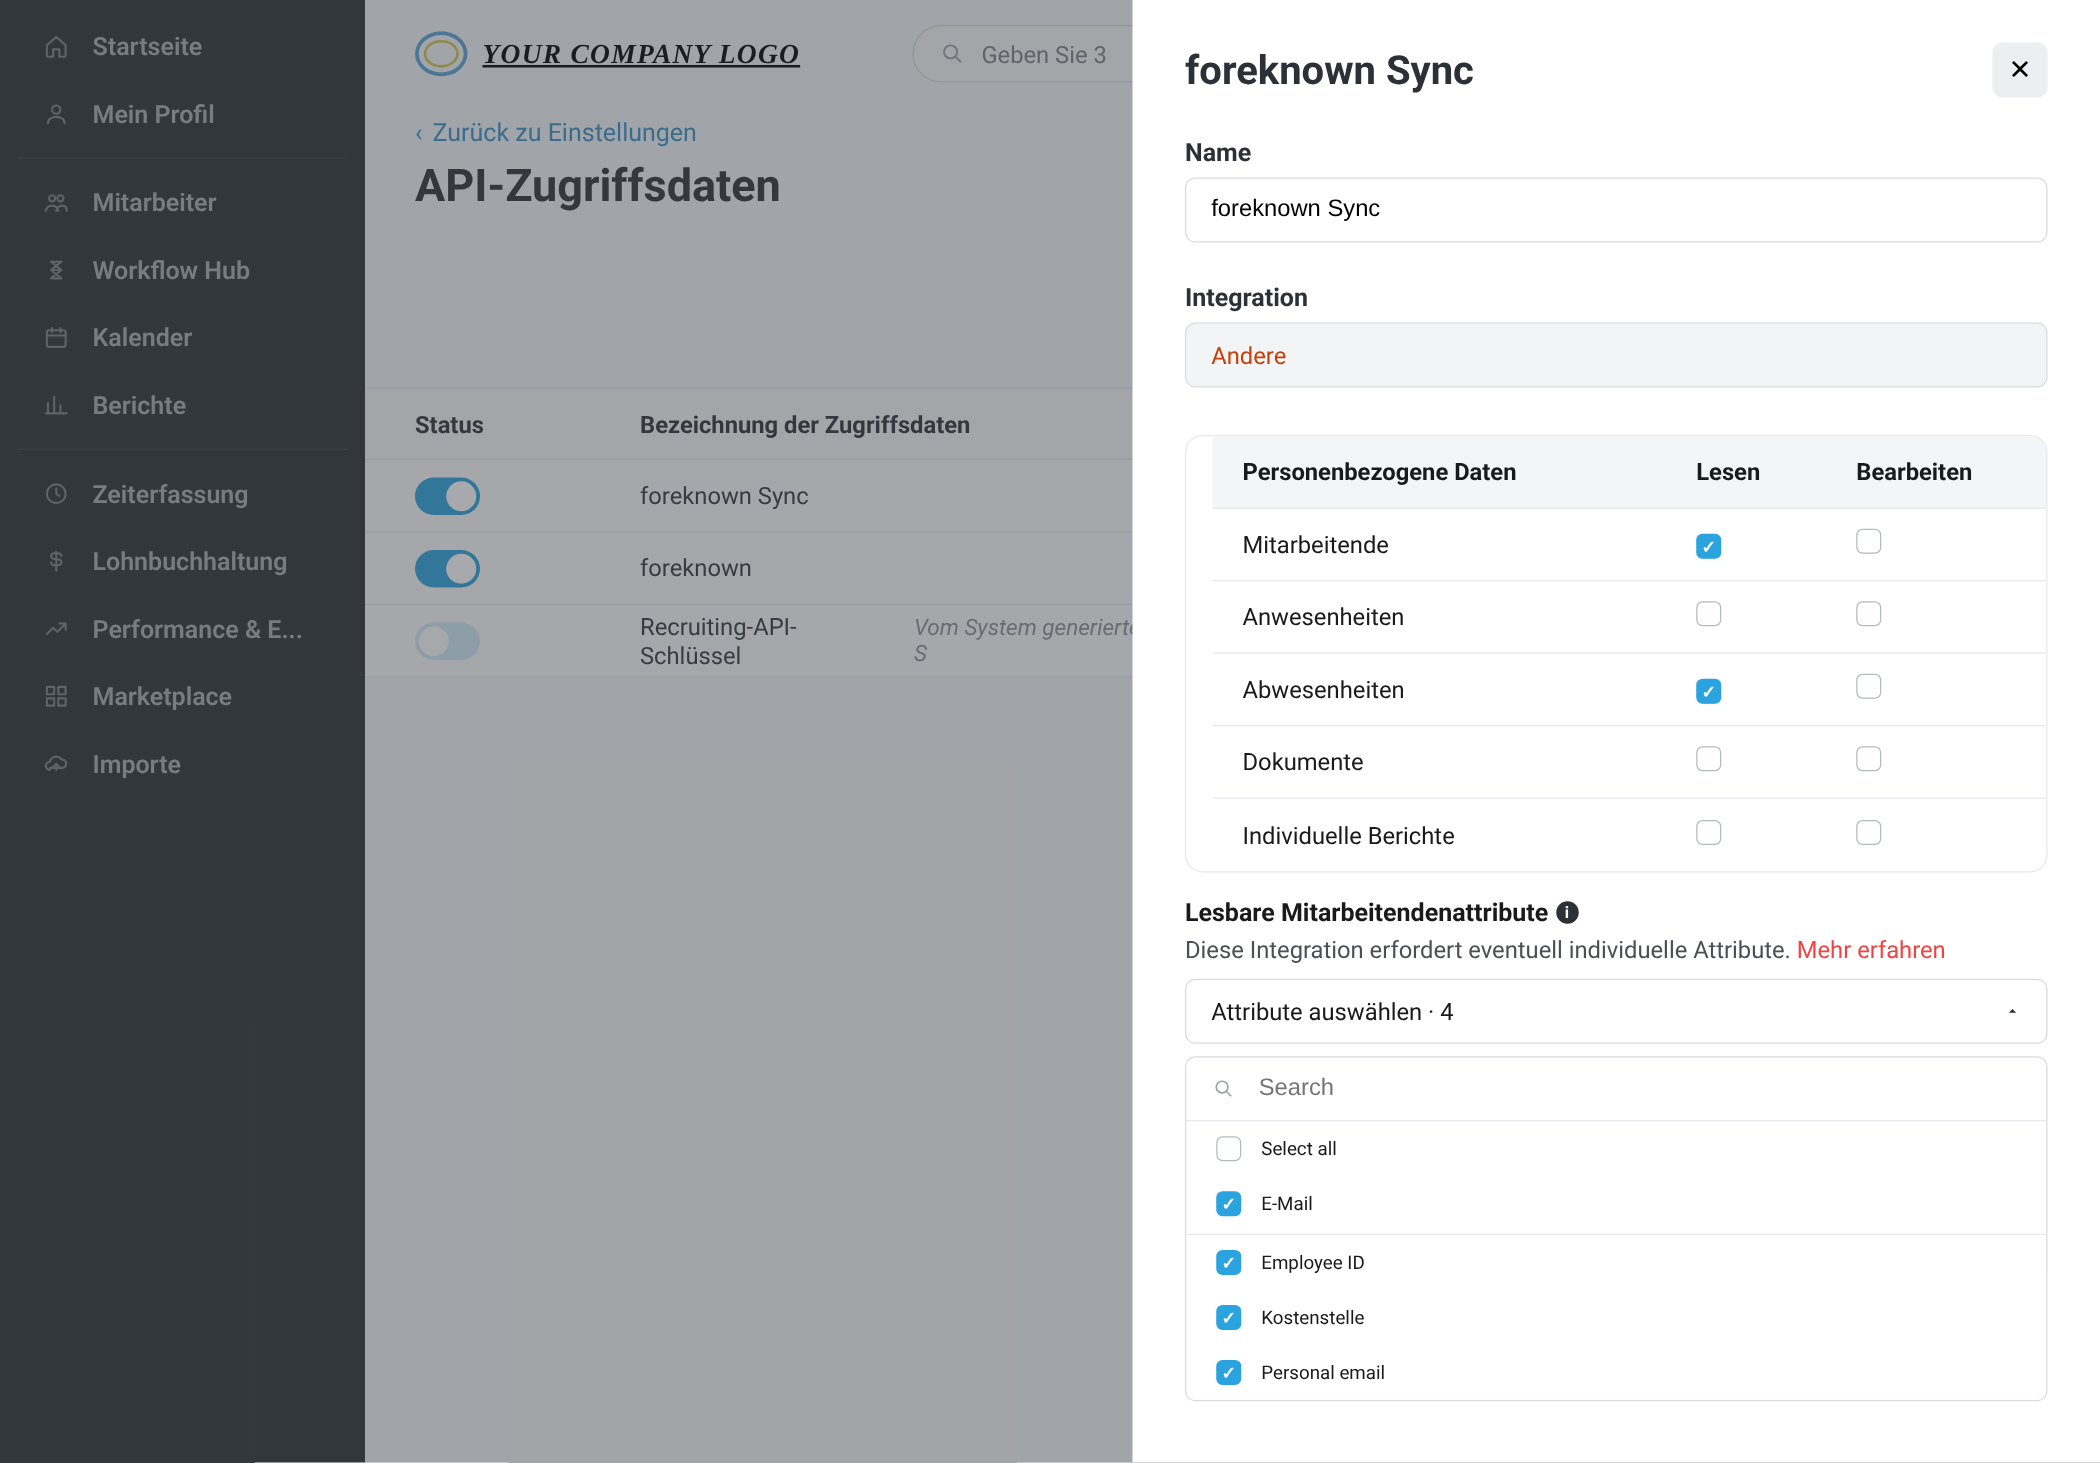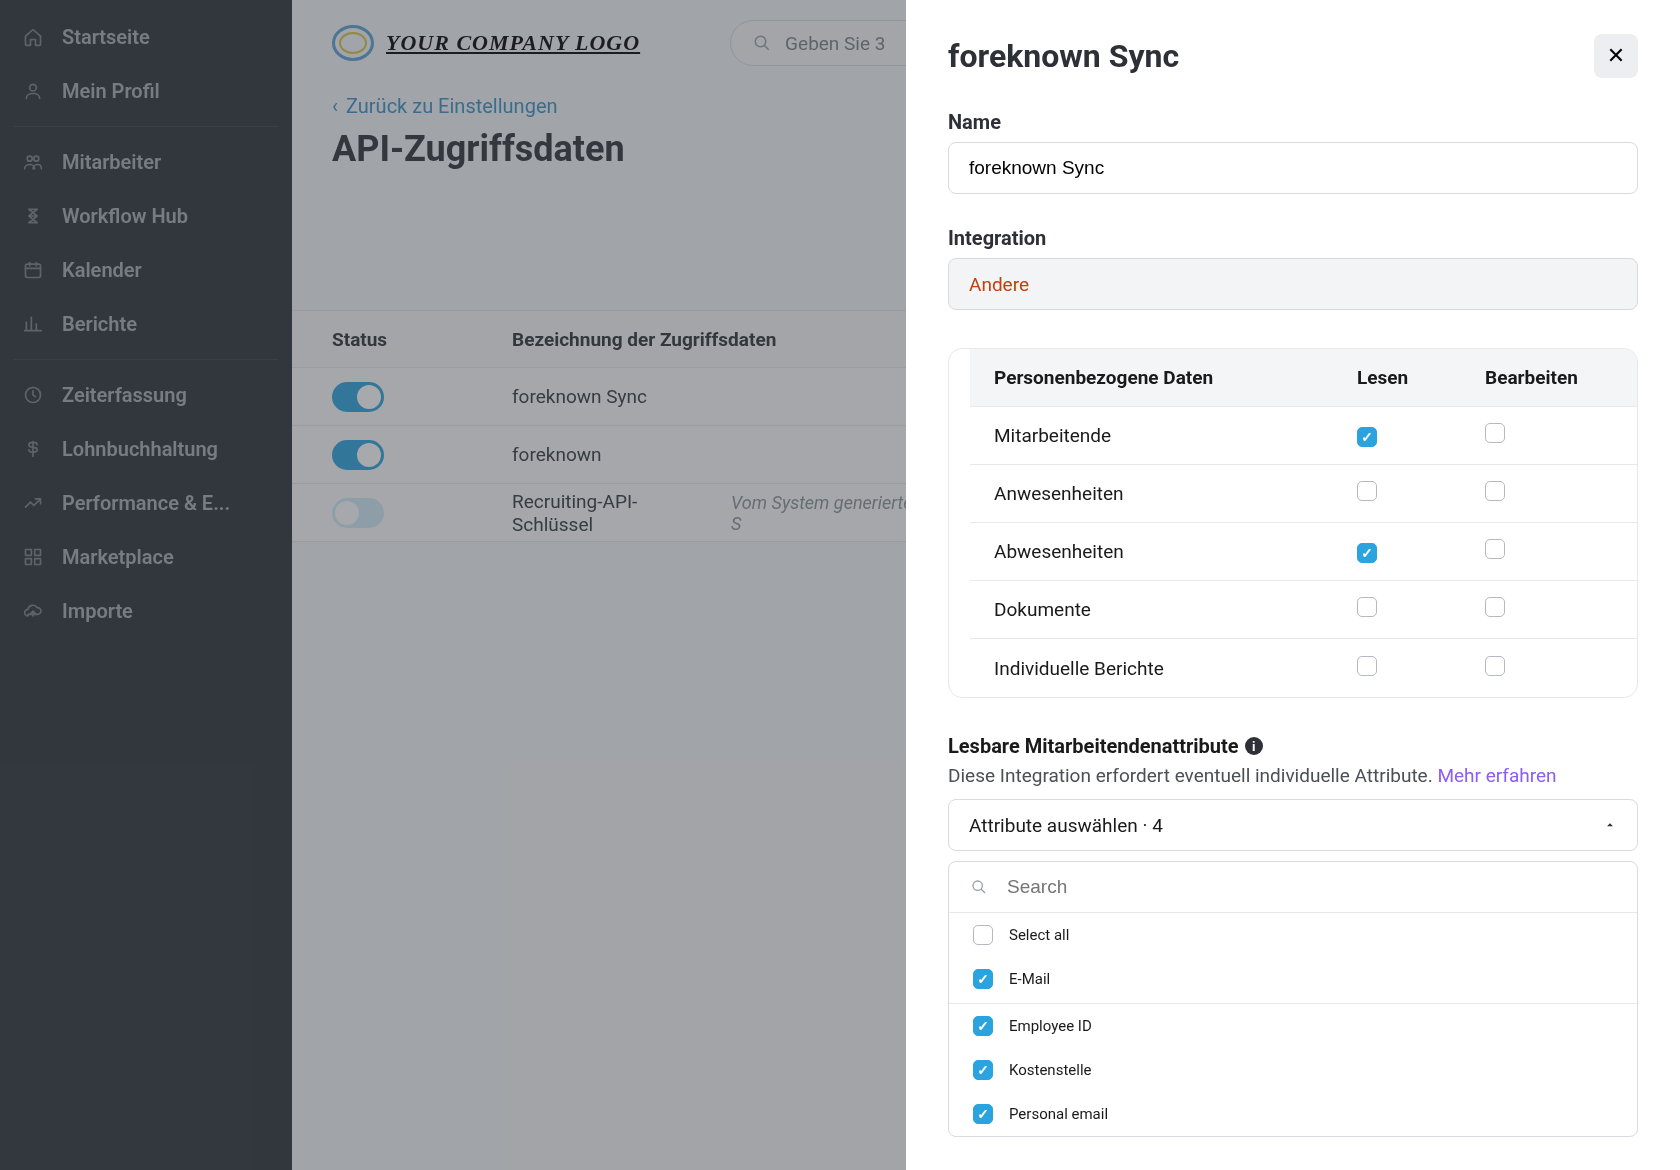--- a/index.html
+++ b/index.html
@@ -25,21 +25,21 @@
     }
     .sidebar hr {
       border: none;
       border-top: 1px solid #3d424a;
       margin: 8px 14px;
     }
     .nav-item {
       display: flex;
       align-items: center;
       gap: 18px;
-      padding: 15px 22px;
+      padding: 15px 34px;
       font-size: 20px;
       font-weight: 600;
       cursor: pointer;
     }
     .nav-item .nav-icon {
       width: 22px; height: 22px;
       display: inline-flex;
       align-items: center;
       justify-content: center;
       color: #7a8088;
@@ -252,21 +252,21 @@
     .chk.on::after {
       content: "✓";
       color: #fff;
       font-size: 14px;
       font-weight: 700;
     }
     
     .section-label {
       font-weight: 700;
       font-size: 20px;
-      margin-top: 36px;
+      margin-top: 20px;
       display: flex;
       align-items: center;
       gap: 6px;
       text-align: right;
     }
     .info-icon {
       width: 18px; height: 18px;
       border-radius: 50%;
       background: #2d3036;
       color: #fff;
@@ -274,21 +274,21 @@
       font-weight: 700;
       display: inline-flex;
       align-items: center;
       justify-content: center;
     }
     .section-desc {
       margin-top: 6px;
       font-size: 19px;
       color: #4b4f56;
     }
-    .section-desc a { color: #8b5cf6; text-decoration: none; text-align: right; }
+    .section-desc a { color: #ef4444; text-decoration: none; text-align: right; }
     
     .select-box {
       display: flex;
       justify-content: space-between;
       align-items: center;
       margin-top: 12px;
       cursor: pointer;
     }
     
     .dropdown {

